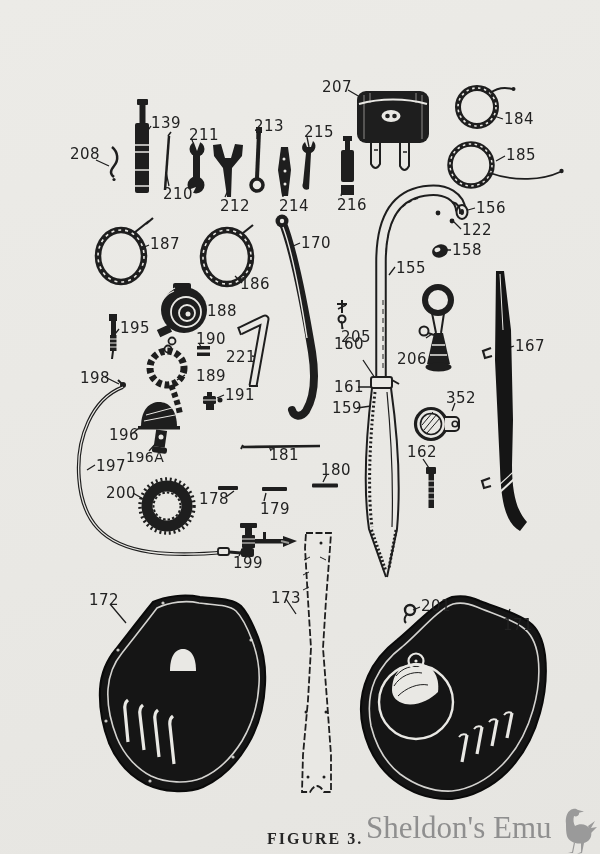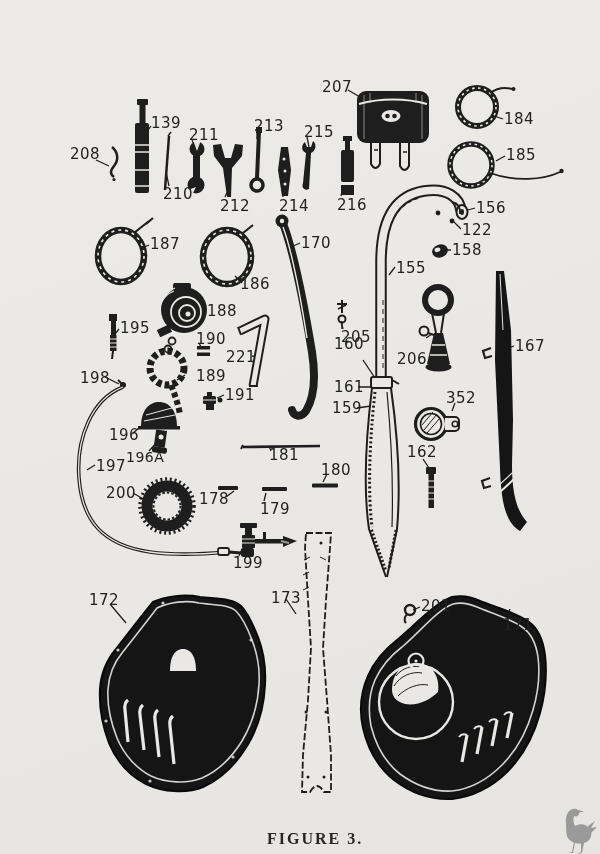--- a/index.html
+++ b/index.html
@@ -403,20 +403,21 @@
   <div class="lbl" style="left:260px;top:502px">179</div>
   <div class="lbl" style="left:407px;top:445px">162</div>
   <div class="lbl" style="left:233px;top:556px">199</div>
   <div class="lbl" style="left:89px;top:593px">172</div>
   <div class="lbl" style="left:271px;top:591px">173</div>
   <div class="lbl" style="left:421px;top:599px">201</div>
   <div class="lbl" style="left:503px;top:618px">171</div>
 
   <div class="caption">FIGURE 3.</div>
 
+  <div class="watermark">Sheldon's Emu</div>
   <svg class="emu" width="46" height="48" viewBox="0 0 46 48">
     <g fill="#9a9a9a">
       <path d="M14,18 C13,10 16,4 21,3 C25,2 28,5 27,8 C26.5,10 24,11 22,10 C21,14 21.5,17 23,20 C28,17 35,18 38,23 C41,28 39,35 32,37 C25,39 17,36 15,30 C14,26.5 14,22 14,18 Z"></path>
       <path d="M36,20 L43,15 L39,22 L45,21 L39,27 Z"></path>
       <path d="M22,36 L20,46 L16,47 L21,47 L23,37 Z"></path>
       <path d="M29,37 L29,46 L25,48 L30,47 L32,37 Z"></path>
       <path d="M26,4 L32,5.5 L26,7 Z"></path>
     </g>
   </svg>
 

